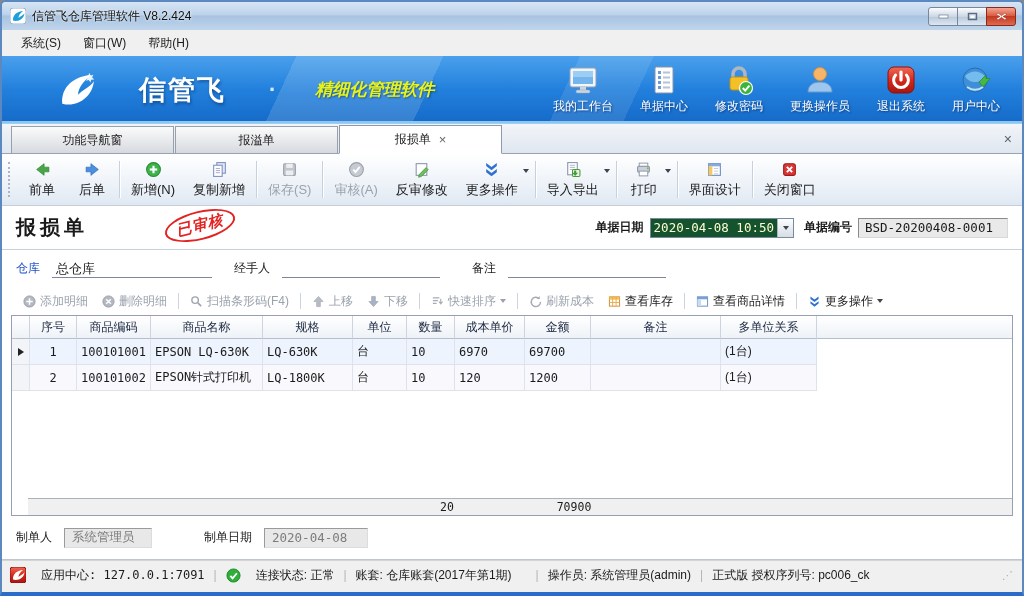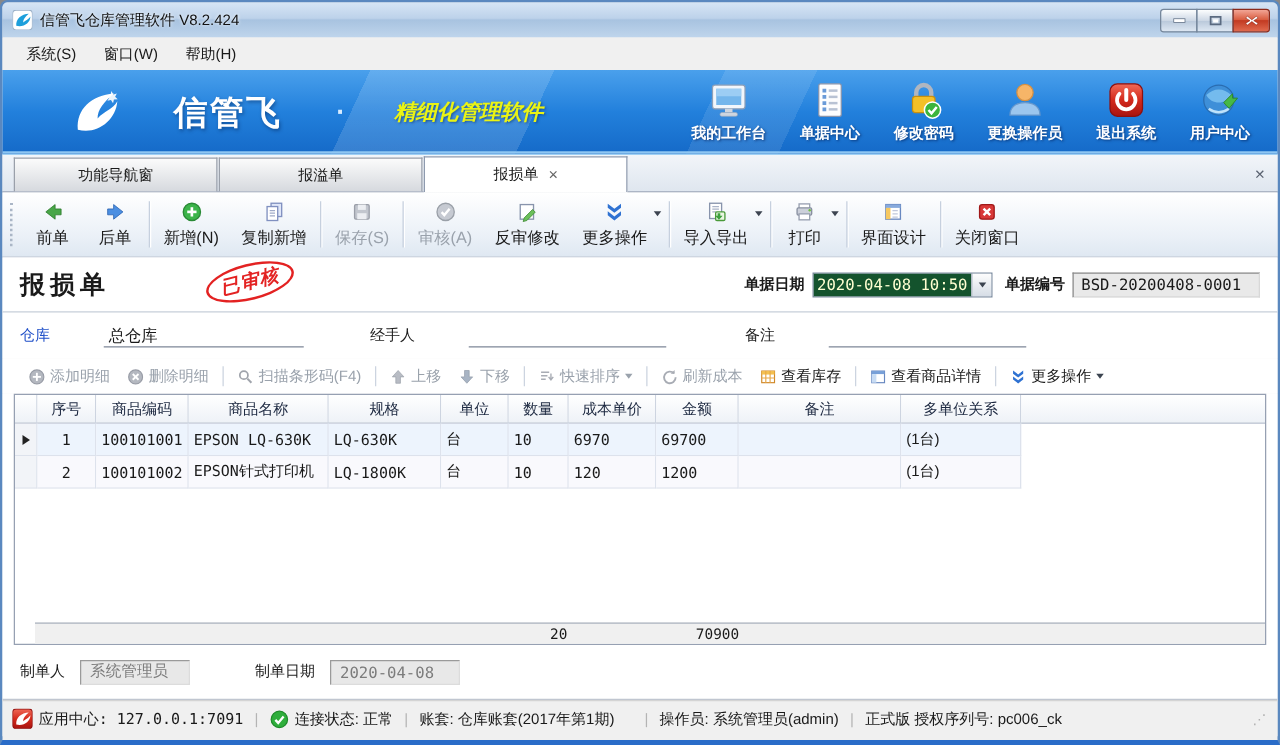--- a/index.html
+++ b/index.html
@@ -29,21 +29,21 @@
   .banner { height:67px; flex:none; position:relative; display:flex; align-items:center; overflow:hidden;
             background:linear-gradient(180deg,#4aa0ec 0%,#2280dc 50%,#156ac8 100%); }
   .banner::before { content:""; position:absolute; inset:0;
             background:linear-gradient(115deg,transparent 28%,rgba(255,255,255,.14) 28%,rgba(255,255,255,.14) 42%,transparent 42%,transparent 55%,rgba(255,255,255,.10) 55%,rgba(255,255,255,.10) 62%,transparent 62%); }
   .banner::after { content:""; position:absolute; left:0; right:0; bottom:0; height:2px; background:#8ec6f2; }
   .brand { display:flex; align-items:center; margin-left:52px; position:relative; z-index:1;gap:33px; }
   .brand-name { color:#fff; font-size:27px; font-weight:bold; letter-spacing:2px; margin-left:8px; text-shadow:1px 2px 3px rgba(0,30,80,.45); }
   .brand-dot { color:#d8ecff; font-size:22px; font-weight:bold; margin:0 6px 0 10px; }
   .brand-tagline { color:#eaf414; font-size:17px; font-weight:bold; font-style:italic; text-shadow:1px 1px 2px rgba(0,30,80,.5); }
   .banner-actions { margin-left:auto; display:flex; align-items:center; gap:27px; padding-right:22px; position:relative; z-index:1; }
-  .banner-action { display:flex; flex-direction:column; align-items:center; gap:2px; color:#fff; font-weight:bold; cursor:pointer;
+  .banner-action { display:flex; flex-direction:column; align-items:center; gap:2px; color:#fff; font-weight:normal; cursor:pointer;
                    text-shadow:1px 1px 2px rgba(0,20,70,.6); }
 
   
   .tabbar { height:31px; flex:none; display:flex; align-items:flex-end; padding-left:9px; background:linear-gradient(#f2f5f9,#dfe6ef);
             border-top:1px solid #9fd0f4; border-bottom:1px solid #96a2b6; }
   .tab { width:163px; height:27px; display:flex; align-items:center; justify-content:center; gap:8px;
          border:1px solid #9aa0aa; border-bottom:none; background:linear-gradient(#fbfbfb,#d6d9de); margin-right:1px; }
   .tab.active { background:#fff; border-color:#8e9aae; height:29px; margin-bottom:-1px; border-bottom:1px solid #fff; }
   .tab-close { color:#666; font-size:13px; line-height:1; }
   .tabbar-close { margin-left:auto; margin-right:10px; align-self:center; color:#5a6270; font-size:14px; }
@@ -69,21 +69,21 @@
            border-radius:50%; padding:3px 10px; font-size:15px; font-weight:bold; font-style:italic; letter-spacing:1px; background:rgba(255,255,255,.6); }
   .doc-right { margin-left:auto; display:flex; align-items:center; }
   .fld-label { font-weight:bold; margin:0 6px; }
   .date-field { display:flex; align-items:stretch; border:1px solid #7a8a9e; background:#fff; height:20px; }
   .date-text { background:#14532d; color:#ffffd2; padding:0 3px; font-size:12.5px; display:flex; align-items:center; }
   .date-drop { width:16px; background:linear-gradient(#fdfdfd,#d6dde6); border-left:1px solid #aab4c2; display:flex; align-items:center; justify-content:center; }
   .num-field { width:150px; height:20px; background:#e9e9e9; border:1px solid; border-color:#8a8a8a #d8d8d8 #d8d8d8 #8a8a8a;
                padding:2px 6px; font-size:12.5px; display:flex; align-items:center; }
 
   
-  .formrow { height:37px; flex:none; background:#fff; display:flex; align-items:center; padding:0 14px;gap:31px; }
+  .formrow { height:37px; flex:none; background:#fff; display:flex; align-items:center; padding:0 14px; }
   .flabel { margin-right:12px; }
   .flabel.blue { color:#1f4fc8; }
   .uline { border-bottom:1px solid #7e8798; width:160px; height:18px; padding:0 4px; font-size:13px; }
 
   
   .gridbar { height:28px; flex:none; background:#fff; display:flex; align-items:center; padding-left:4px; gap:2px; }
   .gbtn { display:flex; align-items:center; gap:4px; padding:3px 6px; cursor:pointer; }
   .gbtn.disabled { color:#9aa2ac; cursor:default; }
   .gsep { width:1px; height:16px; background:#ccd4e0; margin:0 3px; }
 
@@ -110,21 +110,21 @@
   .cw-amt{width:66px;flex:none}.cw-note{width:130px;flex:none}.cw-multi{width:96px;flex:none}
   .sp-qtyoffset{width:395px;flex:none}
 
   
   .footerform { height:44px; flex:none; background:#fff; display:flex; align-items:center; padding:0 14px; border-bottom:1px solid #c0c6d0; }
   .ffield { background:#e8e8e8; border:1px solid; border-color:#9a9a9a #dcdcdc #dcdcdc #9a9a9a; color:#7c7c7c;
             height:20px; display:flex; align-items:center; padding:0 7px; font-size:12.5px; }
 
   
   .statusbar { height:29px; flex:none; background:#f0f0f0; display:flex; align-items:center; padding:0 8px; border-top:1px solid #d4d4d4; }
-  .sitem { display:flex; align-items:center; gap:5px; }
+  .sitem { display:flex; align-items:center; gap:15px; }
   .ssep { color:#b4b4b4; margin:0 9px; }
   .sgrip { margin-left:auto; color:#b0b0b0; font-size:11px; letter-spacing:1px; }
 
   svg { display:block; }
 </style>
 </head>
 <body>
 
 <svg width="0" height="0" style="position:absolute">
   <defs>

